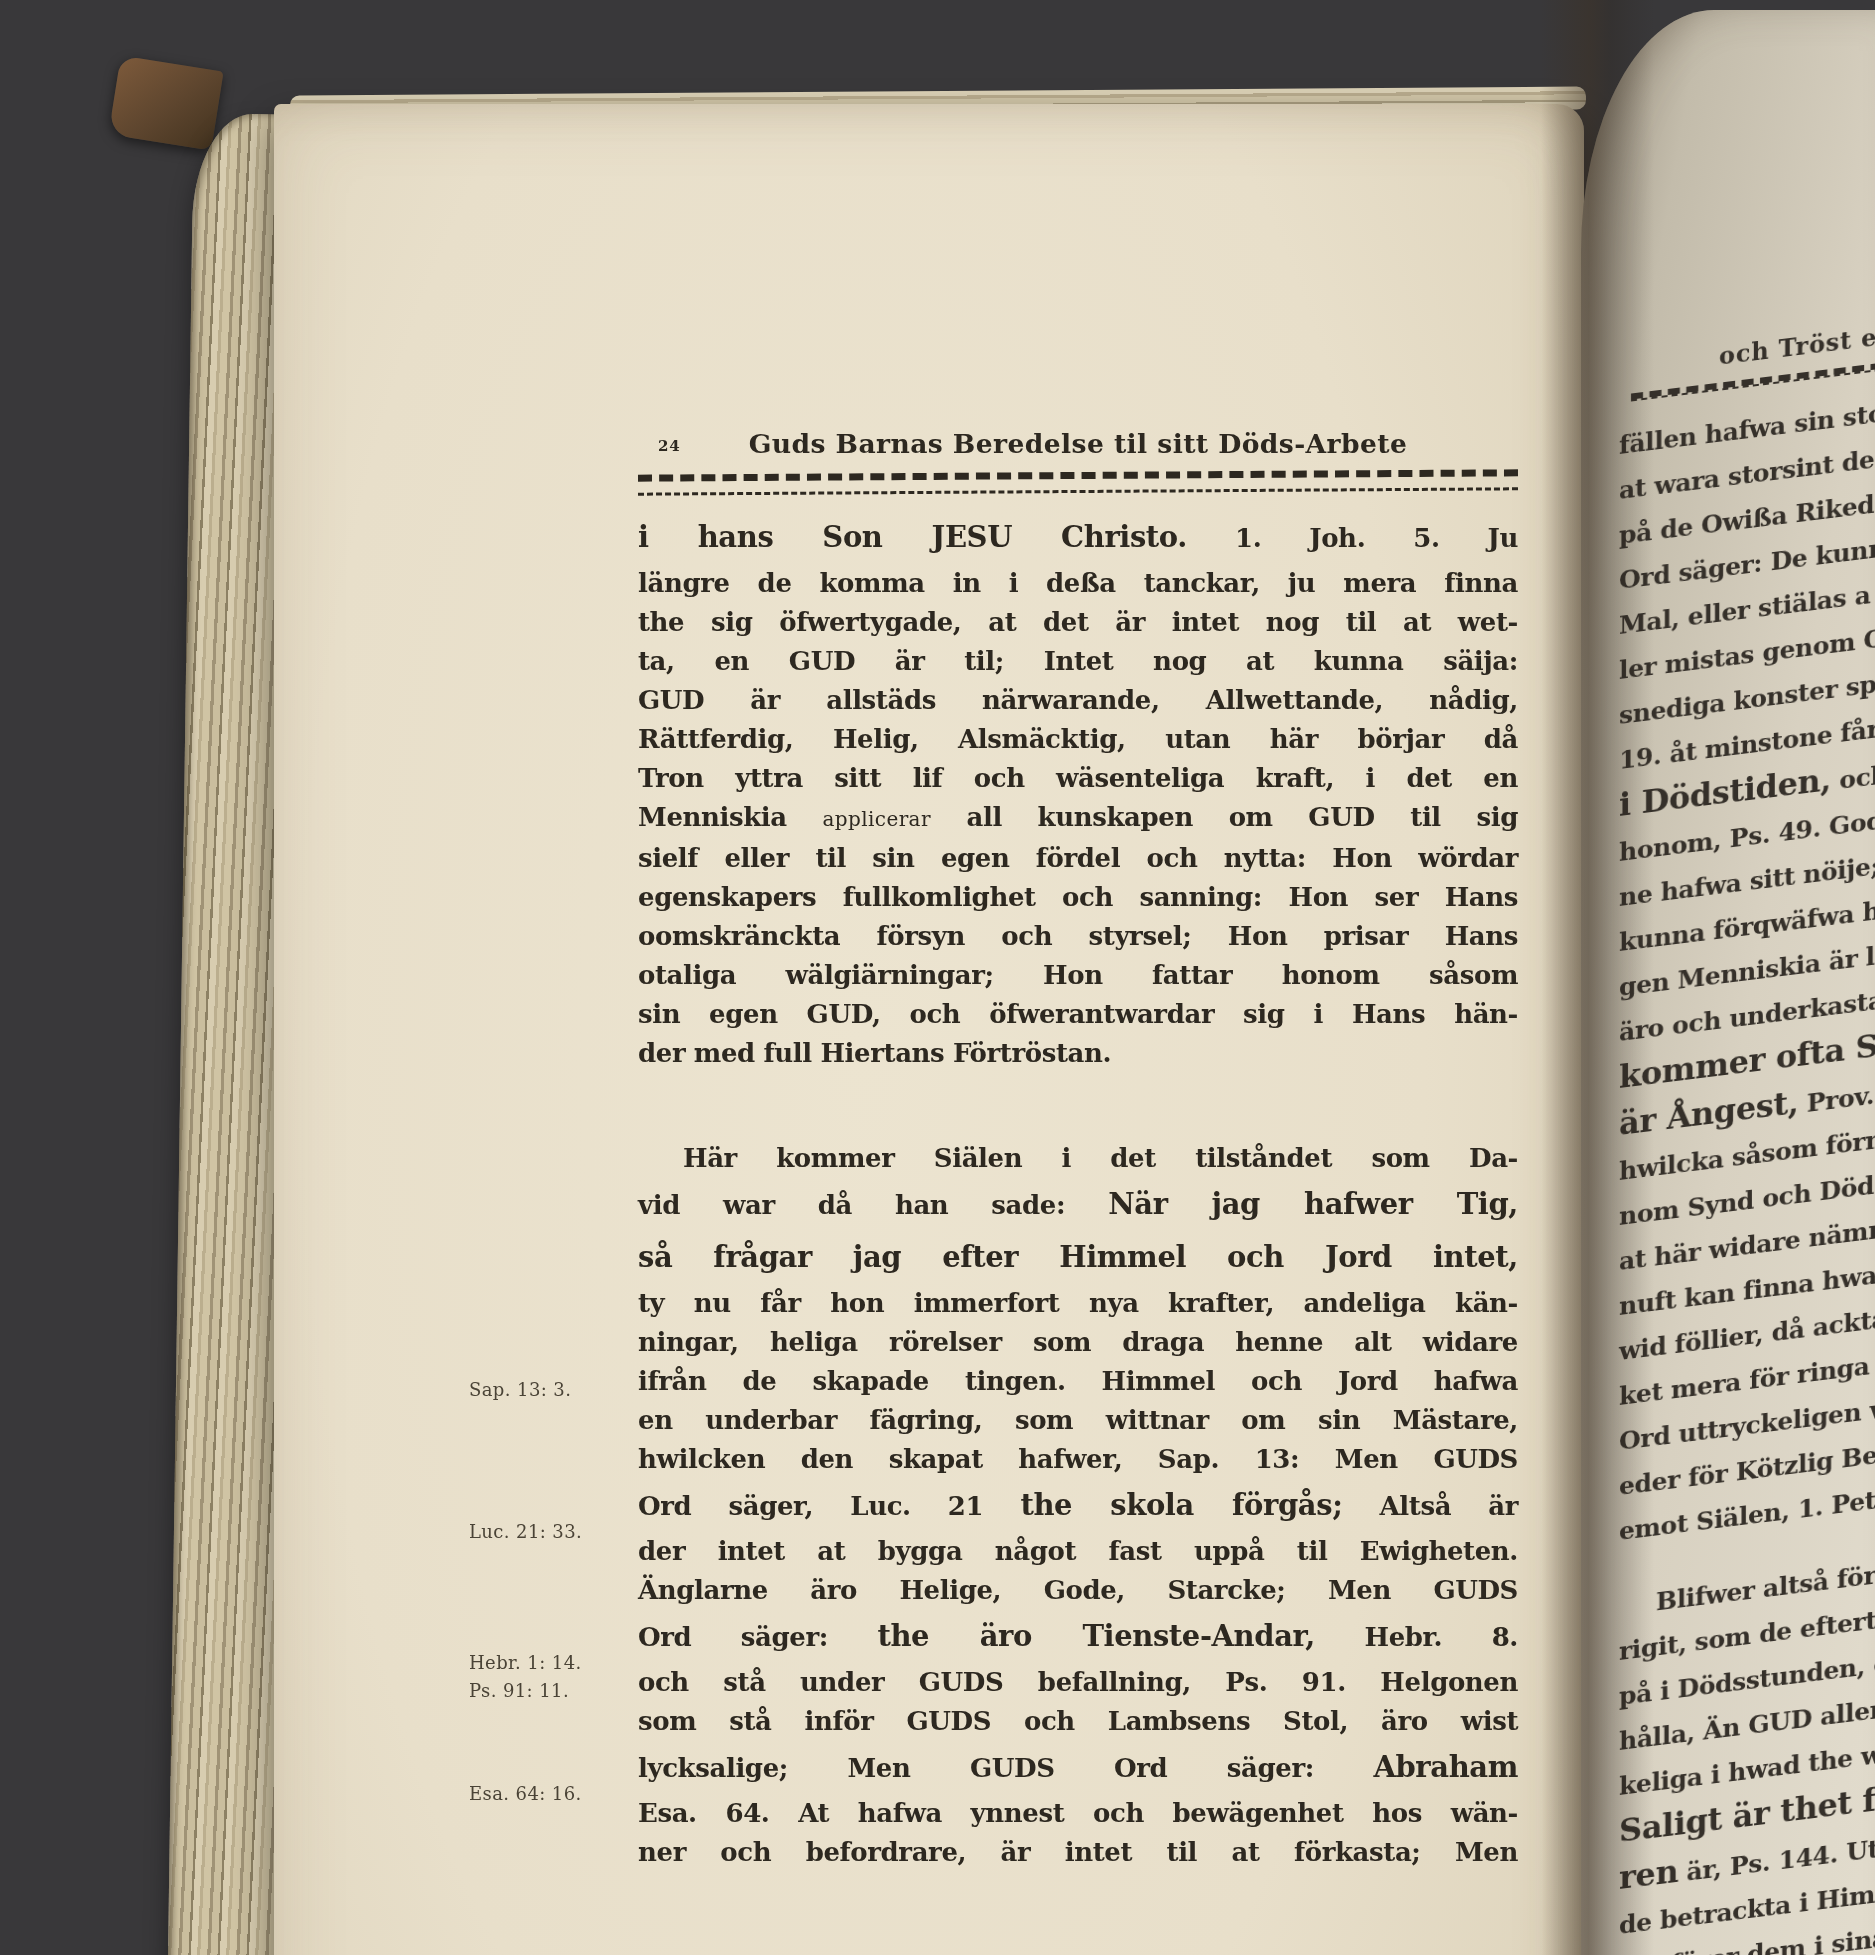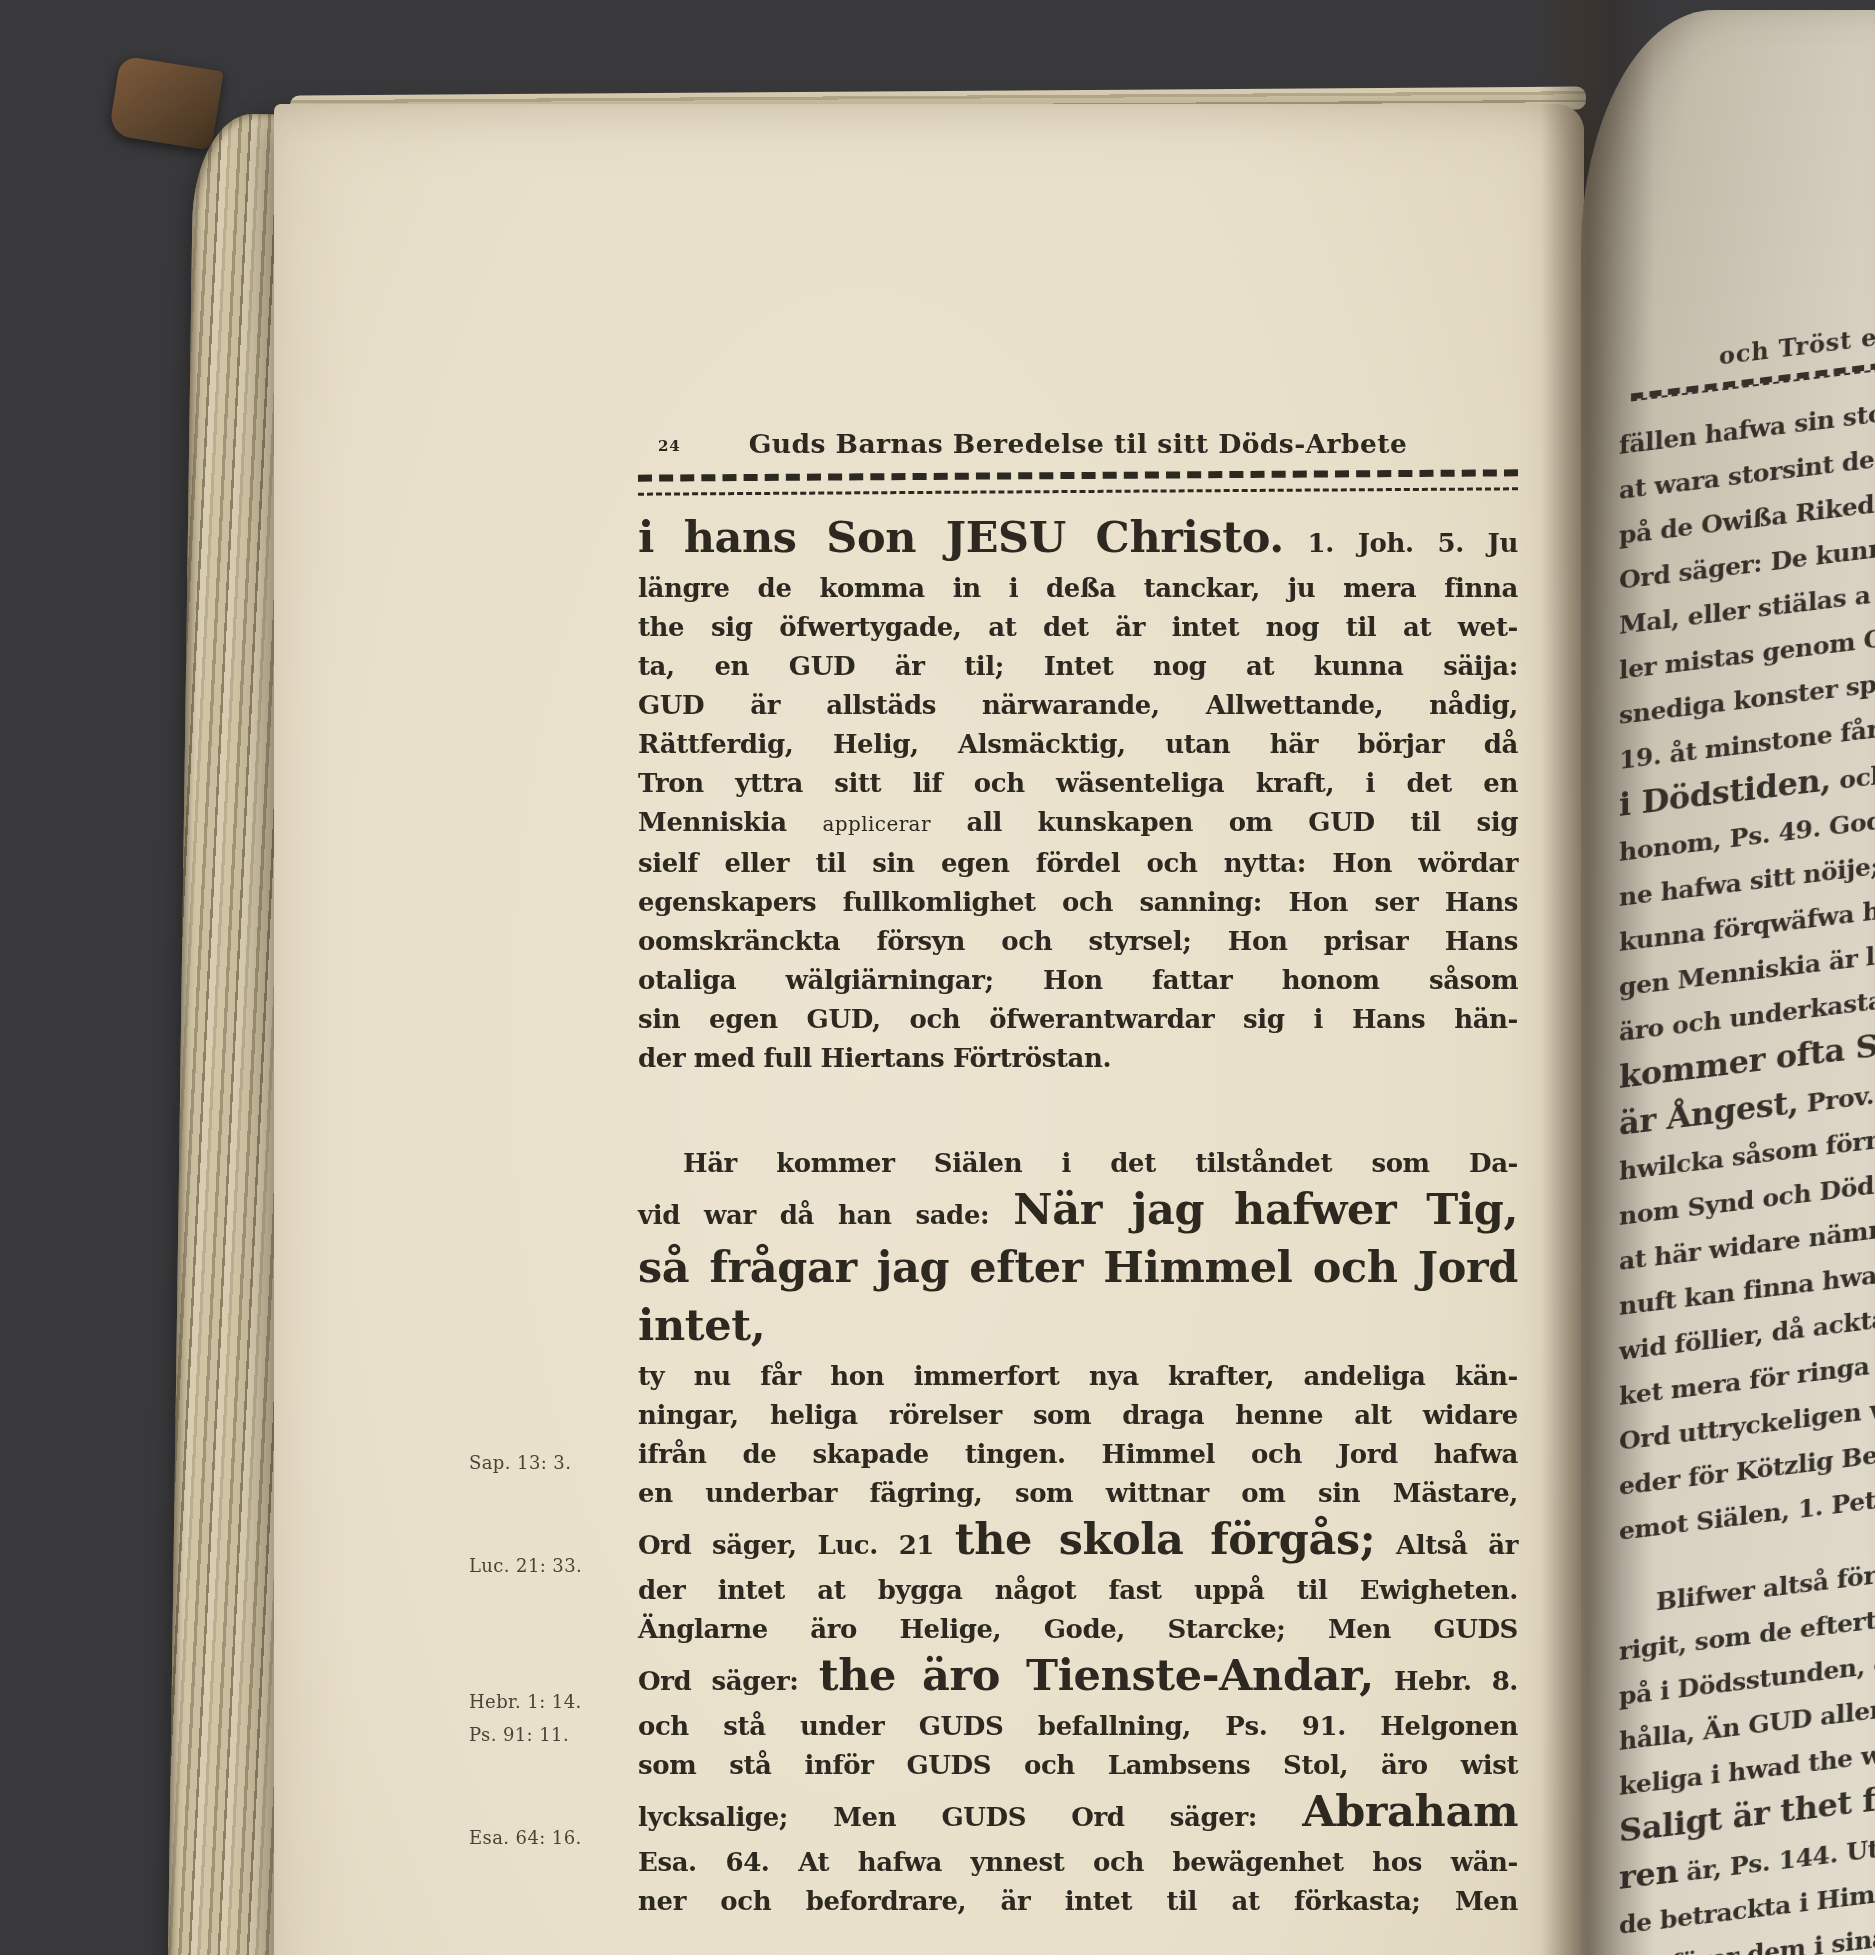--- a/index.html
+++ b/index.html
@@ -36,21 +36,21 @@
   .rule1{top:368px;border-top:7.8px dashed var(--ink);transform:rotate(-.35deg);}
   .rule2{top:386px;border-top:3.5px dashed var(--ink);transform:rotate(-.35deg);}
   .column{position:absolute;left:364px;top:407px;width:880px;}
   .para-follow{margin-top:66px;}
   .line{position:relative;font-size:26px;line-height:39px;font-weight:700;letter-spacing:-0.4px;
     text-align:justify;text-align-last:justify;}
   .line.tall{font-size:26px;line-height:52px;}
   .line.end{text-align-last:left;}
   .line.indent{text-indent:45px;}
   .seg-n{}
-  .seg-b{font-size:43px;}
+  .seg-b{font-size:29px;}
   .seg-r{font-size:20px;font-weight:400;letter-spacing:0.4px;}
   .mnote{position:absolute;left:-169px;top:7.8px;width:156px;font-size:18px;font-weight:400;
     letter-spacing:0.4px;color:var(--ink-light);text-align:right;text-align-last:left;text-indent:0;}
   .line.tall .mnote{top:27px;}
 
   
   .gutter{position:absolute;left:1541px;top:0;width:113px;height:2665px;z-index:5;pointer-events:none;
     background:linear-gradient(90deg,rgba(59,48,36,0) 0%,rgba(59,48,36,.5) 42%,rgba(40,33,25,.28) 62%,rgba(40,33,25,0) 100%);}
   .page-right{position:absolute;left:1581px;top:10.2px;width:295px;height:2655px;z-index:4;overflow:hidden;
     background:linear-gradient(100deg,#9d9484 0%,#c3bcab 16%,var(--paper-right) 45%,#e0dacb 75%,#e5dfd0 100%);
@@ -100,20 +100,21 @@
           <div class="line end"><span class="seg-n">der med full Hiertans Förtröstan.</span></div>
         </div>
         <div class="para para-follow">
           <div class="line indent"><span class="seg-n">Här kommer Siälen i det tilståndet som Da-</span></div>
           <div class="line tall"><span class="seg-n">vid war då han sade: </span><span class="seg-b">När jag hafwer Tig,</span></div>
           <div class="line tall"><span class="seg-b">så frågar jag efter Himmel och Jord intet,</span></div>
           <div class="line"><span class="seg-n">ty nu får hon immerfort nya krafter, andeliga kän-</span></div>
           <div class="line"><span class="seg-n">ningar, heliga rörelser som draga henne alt widare</span></div>
           <div class="line"><span class="mnote">Sap. 13: 3.</span><span class="seg-n">ifrån de skapade tingen. Himmel och Jord hafwa</span></div>
           <div class="line"><span class="seg-n">en underbar fägring, som wittnar om sin Mästare,</span></div>
+          <div class="line"><span class="seg-n">hwilcken den skapat hafwer, Sap. 13: Men GUDS</span></div>
           <div class="line tall"><span class="mnote">Luc. 21: 33.</span><span class="seg-n">Ord säger, Luc. 21 </span><span class="seg-b">the skola förgås;</span><span class="seg-n"> Altså är</span></div>
           <div class="line"><span class="seg-n">der intet at bygga något fast uppå til Ewigheten.</span></div>
           <div class="line"><span class="seg-n">Änglarne äro Helige, Gode, Starcke; Men GUDS</span></div>
           <div class="line tall"><span class="mnote">Hebr. 1: 14.</span><span class="seg-n">Ord säger: </span><span class="seg-b">the äro Tienste-Andar,</span><span class="seg-n"> Hebr. 8.</span></div>
           <div class="line"><span class="mnote">Ps. 91: 11.</span><span class="seg-n">och stå under GUDS befallning, Ps. 91. Helgonen</span></div>
           <div class="line"><span class="seg-n">som stå inför GUDS och Lambsens Stol, äro wist</span></div>
           <div class="line tall"><span class="mnote">Esa. 64: 16.</span><span class="seg-n">lycksalige; Men GUDS Ord säger: </span><span class="seg-b">Abraham</span></div>
           <div class="line"><span class="seg-n">Esa. 64. At hafwa ynnest och bewägenhet hos wän-</span></div>
           <div class="line"><span class="seg-n">ner och befordrare, är intet til at förkasta; Men</span></div>
         </div>

